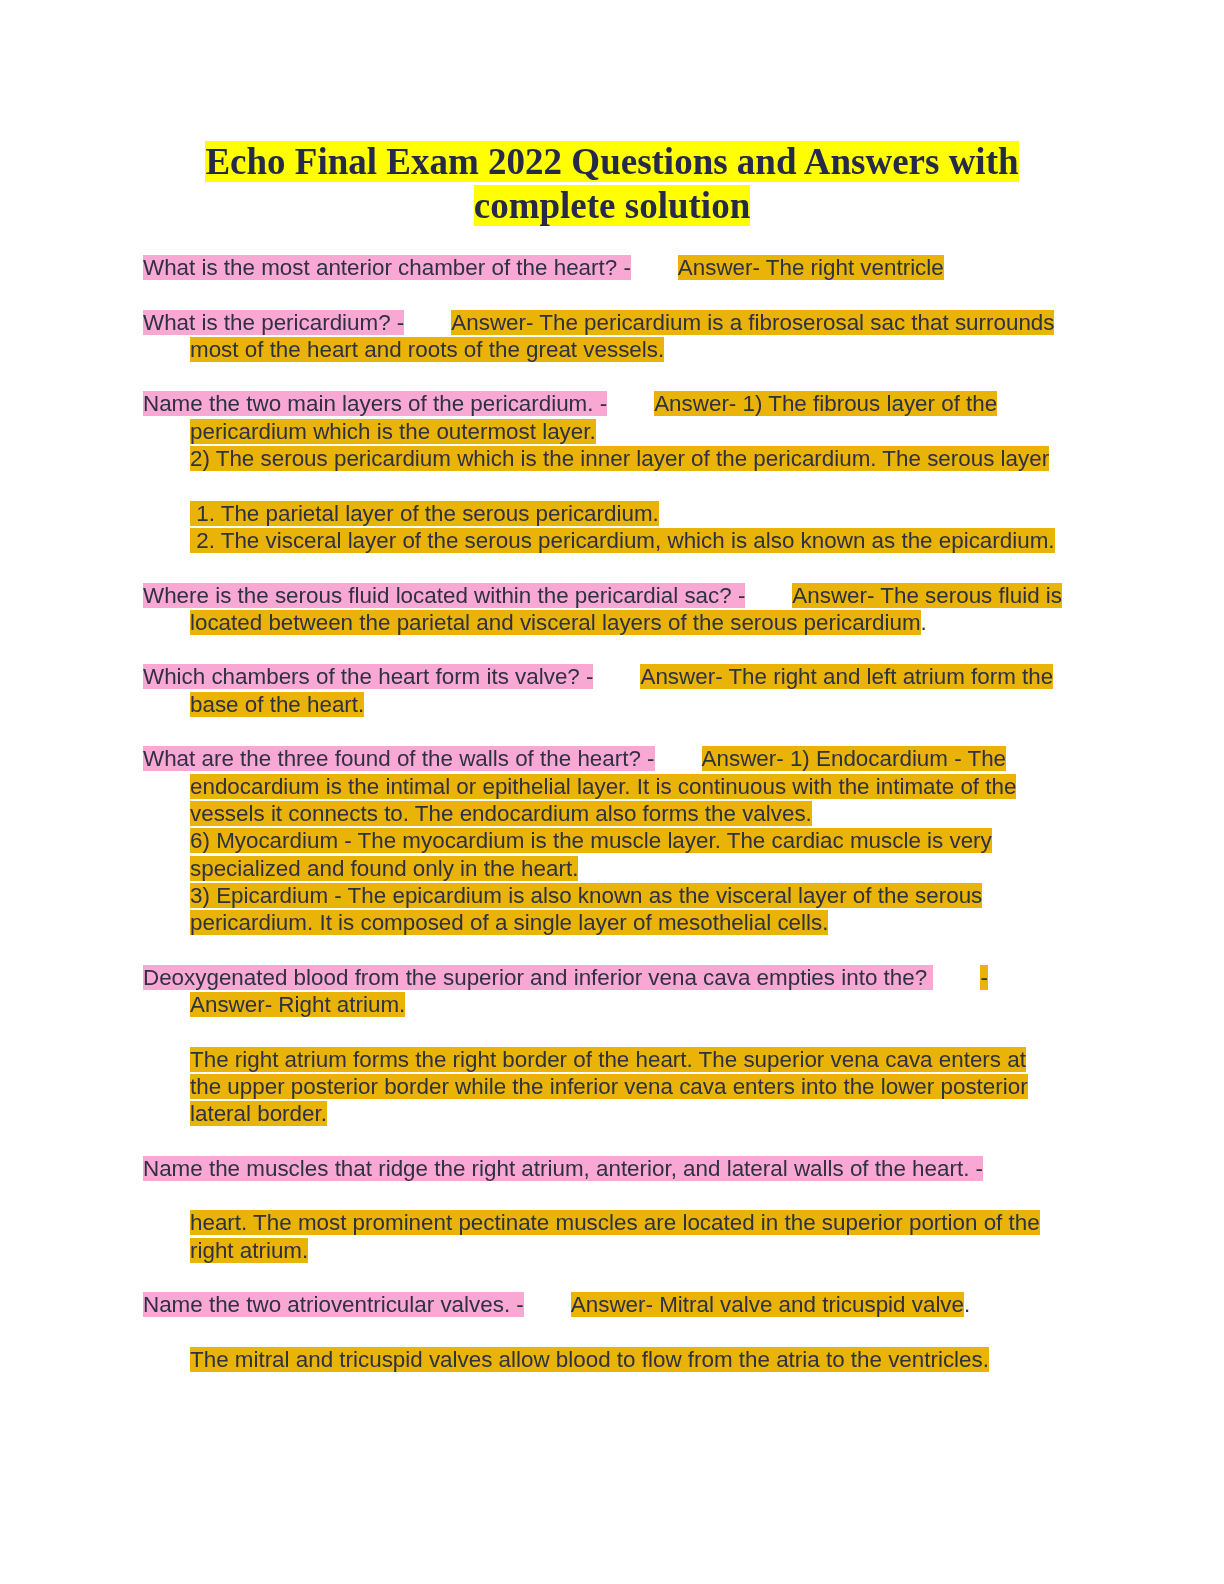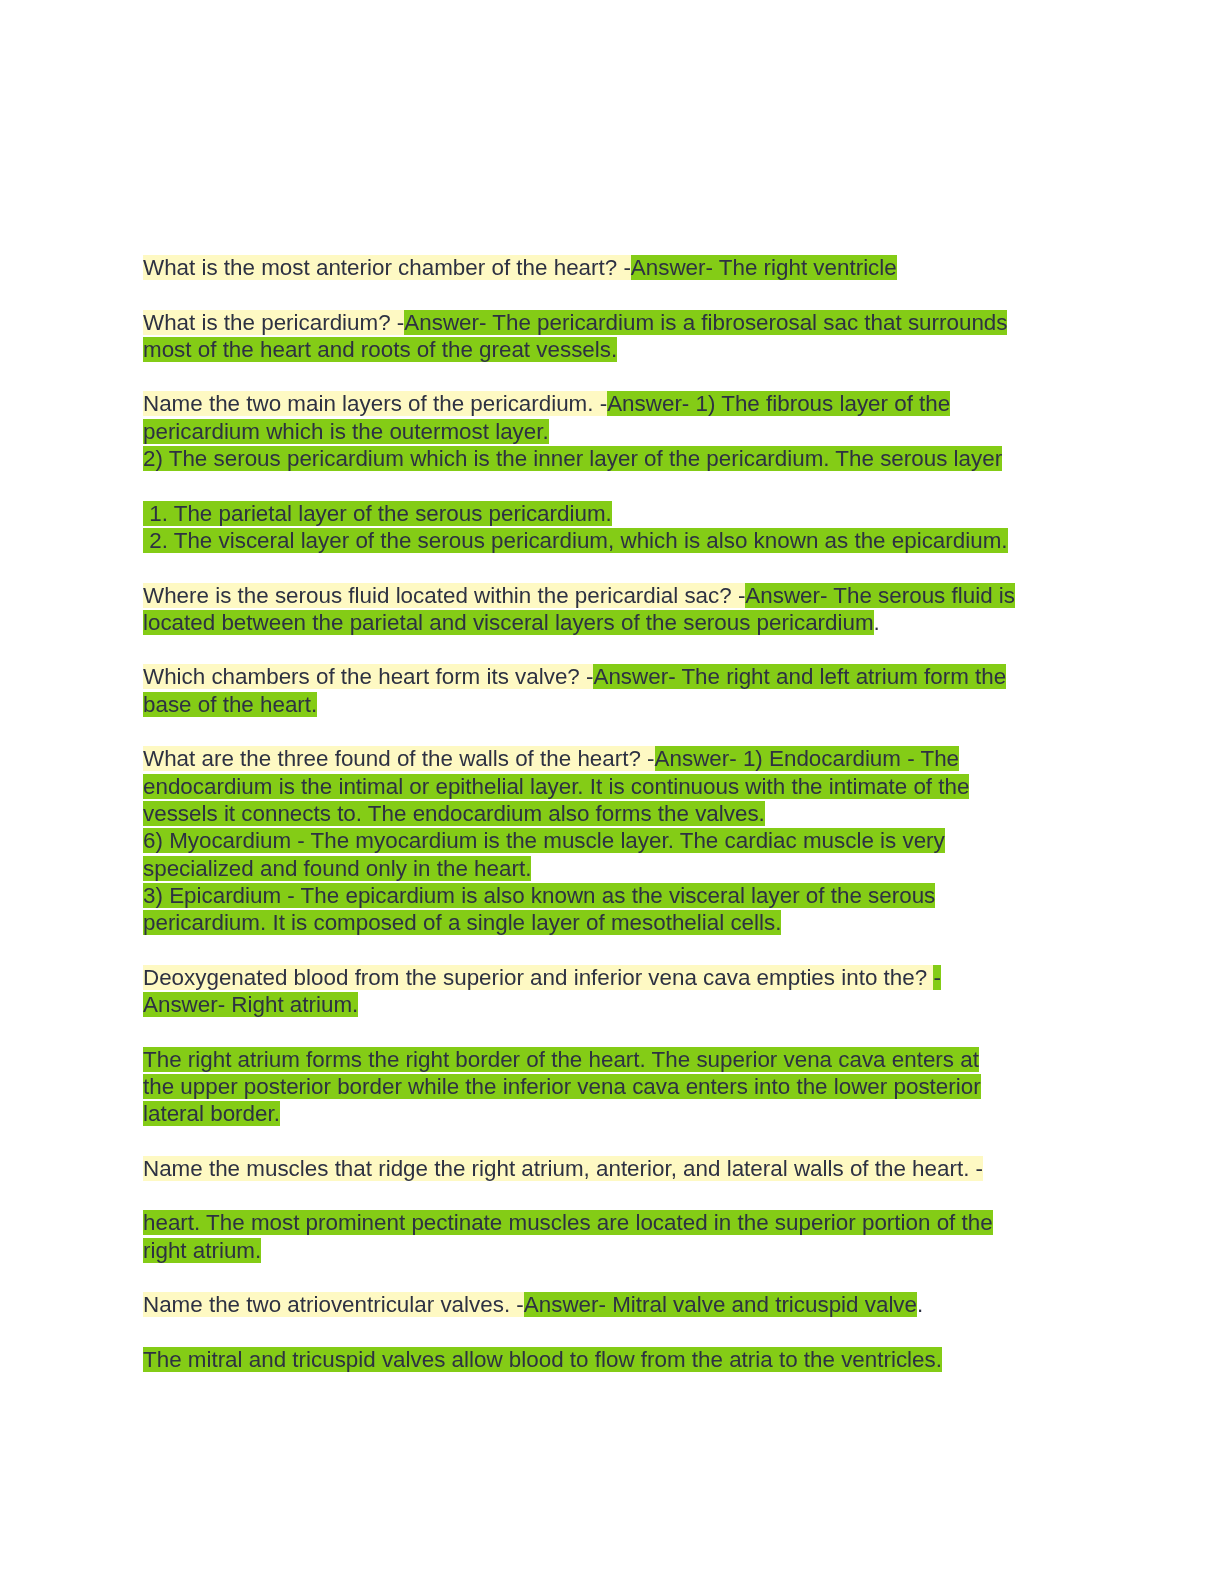--- a/index.html
+++ b/index.html
@@ -11,27 +11,31 @@
     font-family: "Liberation Serif", serif; font-weight: bold;
     font-size: 37px; line-height: 44px; color: #262a48;
   }
   .title span { background: #ffff00; }
   .body {
     position: absolute; left: 143px; top: 254px; width: 940px;
     font-family: "Liberation Sans", sans-serif;
     font-size: 22.4px; line-height: 27.3px; color: #2d3142;
   }
   .qa { margin: 0 0 27.3px 0; }
-  .q { background: #fef9c3; margin-top: 20px; }
-  .a { background: #84cc16; }
+  .q { background: #f9a8d4; margin-top: 20px; }
+  .a { background: #eab308; margin-left: 47px; }
 </style>
 </head>
 <body>
 
 <div class="page">
+  <div class="title">
+    <span>Echo Final Exam 2022 Questions and Answers with</span><br>
+    <span>complete solution</span>
+  </div>
 
   <div class="body">
 
     <div class="qa">
       <span class="q">What is the most anterior chamber of the heart? -</span><span class="a">Answer- The right ventricle</span>
     </div>
 
     <div class="qa">
       <span class="q">What is the pericardium? -</span><span class="a">Answer- The pericardium is a fibroserosal sac that surrounds</span><br>
       <span class="a">most of the heart and roots of the great vessels.</span>

